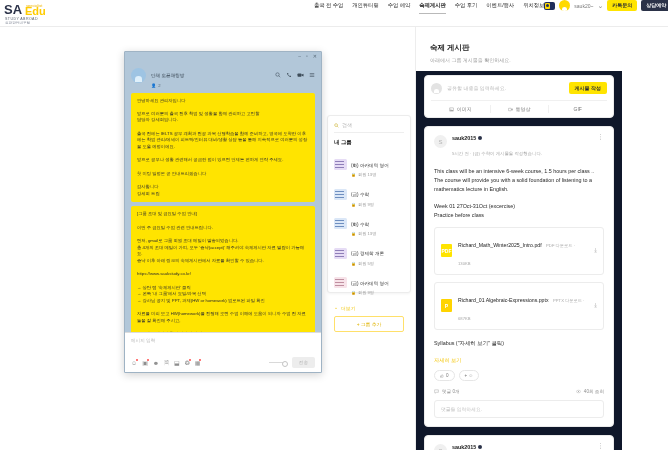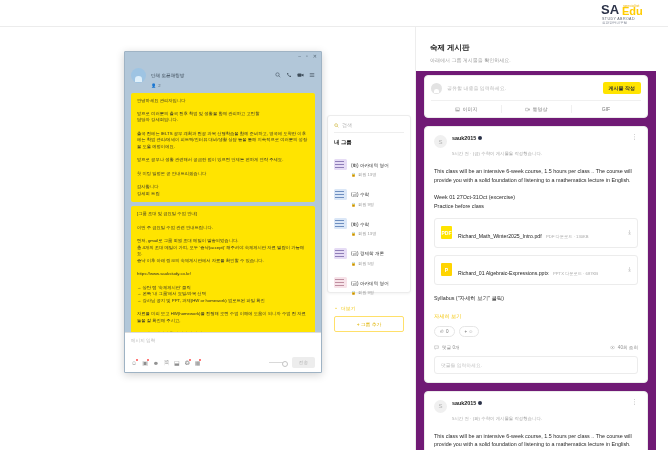--- a/index.html
+++ b/index.html
@@ -8,25 +8,24 @@
     font-family: "Liberation Sans", "DejaVu Sans", sans-serif;
     background: #ffffff;
     overflow: hidden;
     color: #222;
   }
   
   .topnav {
     position: relative;
     height: 27px;
     display: flex;
-    align-items: flex-end;
+    align-items: flex-start;
     background: #ffffff;
     border-bottom: 1px solid #ececec;
     padding: 0 5px 0 4px;
-    flex-direction: column;
   }
   .logo { display: flex; align-items: flex-start; width: 62px; flex: 0 0 62px; }
   .logo-svg { display:block; }
   .nav-items {
     display: flex; align-items: center; gap: 9px;
     margin-left: 248px;
   }
   .nav-item {
     font-size: 5.4px; color: #1b1b1b; letter-spacing: -0.1px;
     white-space: nowrap; cursor: pointer; padding: 2px 0;
@@ -75,22 +74,22 @@
   
   .page {
     position: relative;
     height: 423px;
     background: #ffffff;
   }
 
   
   .board {
     position: absolute; left: 415px; top: 0;
-    width: 241px; height: 423px;
-    background: #701a75;
+    width: 207px; height: 423px;
+    background: #0f172a;
     border-left: 1px solid #ededed;
     overflow: hidden;
   }
   .board-head { padding: 16px 14px 8px 14px; background:#fff; }
   .board-title { font-size: 7.5px; font-weight: bold; color: #1b1b1b; }
   .board-sub { font-size: 5px; color: #9a9a9a; margin-top: 4px; }
 
   .composer {
     margin: 4px 8px 0 8px; background: #fff;
     border: 1px solid #ebebeb; border-radius: 4px;

